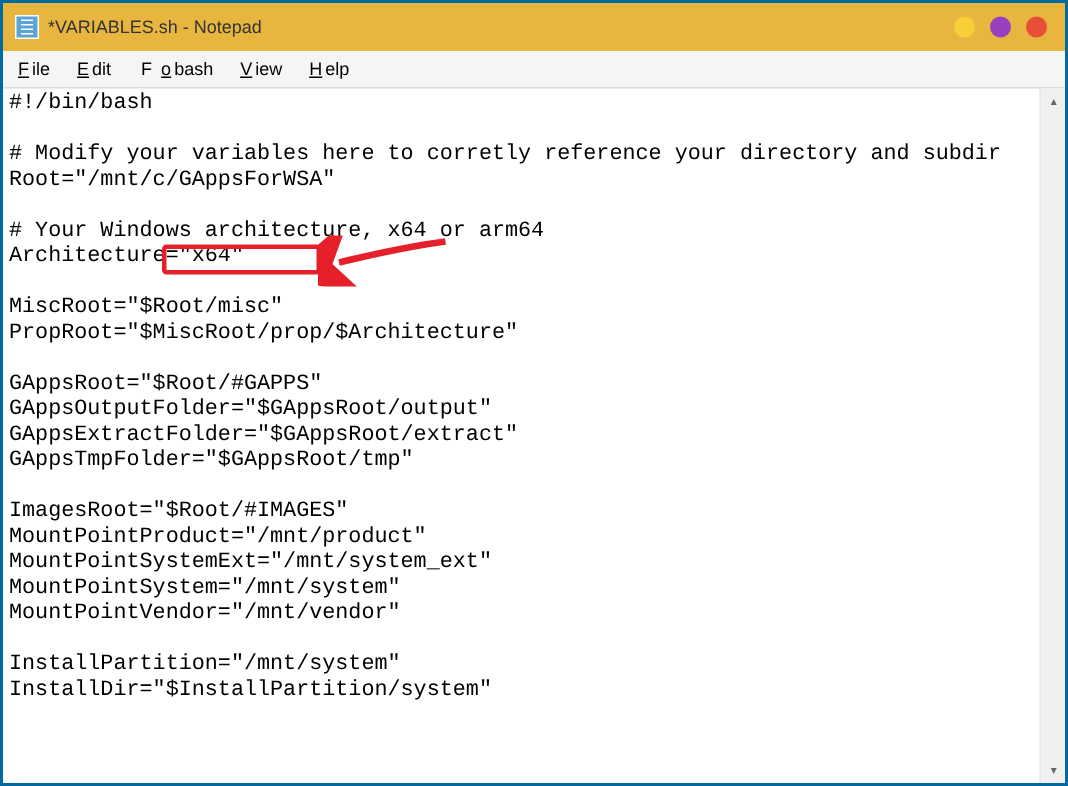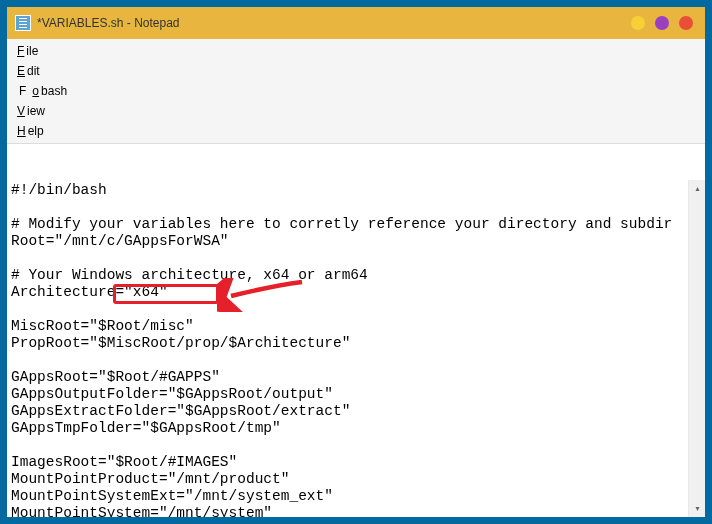--- a/index.html
+++ b/index.html
@@ -5,21 +5,21 @@
    * { box-sizing: border-box; margin: 0; padding: 0; }
    body {
      font-family: "Segoe UI", Tahoma, sans-serif;
      background: #fff;
      width: 712px;
      height: 524px;
      overflow: hidden;
      position: relative;
    }
    .window {
-     border: 7px solid #0369a1;
+     border: 2px solid #0369a1;
      width: 712px;
      height: 524px;
      display: flex;
      flex-direction: column;
    }
    .titlebar {
      background: #e8b63e;
      height: 32px;
      display: flex;
      align-items: center;
@@ -47,30 +47,28 @@
    .wc-min { background: #f6d036; }
    .wc-max { background: #9a3fbf; }
    .wc-close { background: #e94f37; }
    .menubar {
      background: #f5f5f5;
      border-bottom: 1px solid #ddd;
      padding: 4px 8px;
      font-size: 12px;
      display: flex;
      gap: 4px;
-     flex-direction: column;
    }
    .menubar span { padding: 1px 6px 1px 2px; cursor: default; }
    .menubar span u { text-decoration: underline; }
    .content-wrap {
      flex: 1;
      position: relative;
      display: flex;
      overflow: hidden;
-     margin-top: 36px;
    }
    .content {
      flex: 1;
      padding: 2px 4px;
      font-family: Consolas, "Courier New", monospace;
      font-size: 14.5px;
      line-height: 17px;
      white-space: pre;
      color: #000;
      overflow: hidden;

